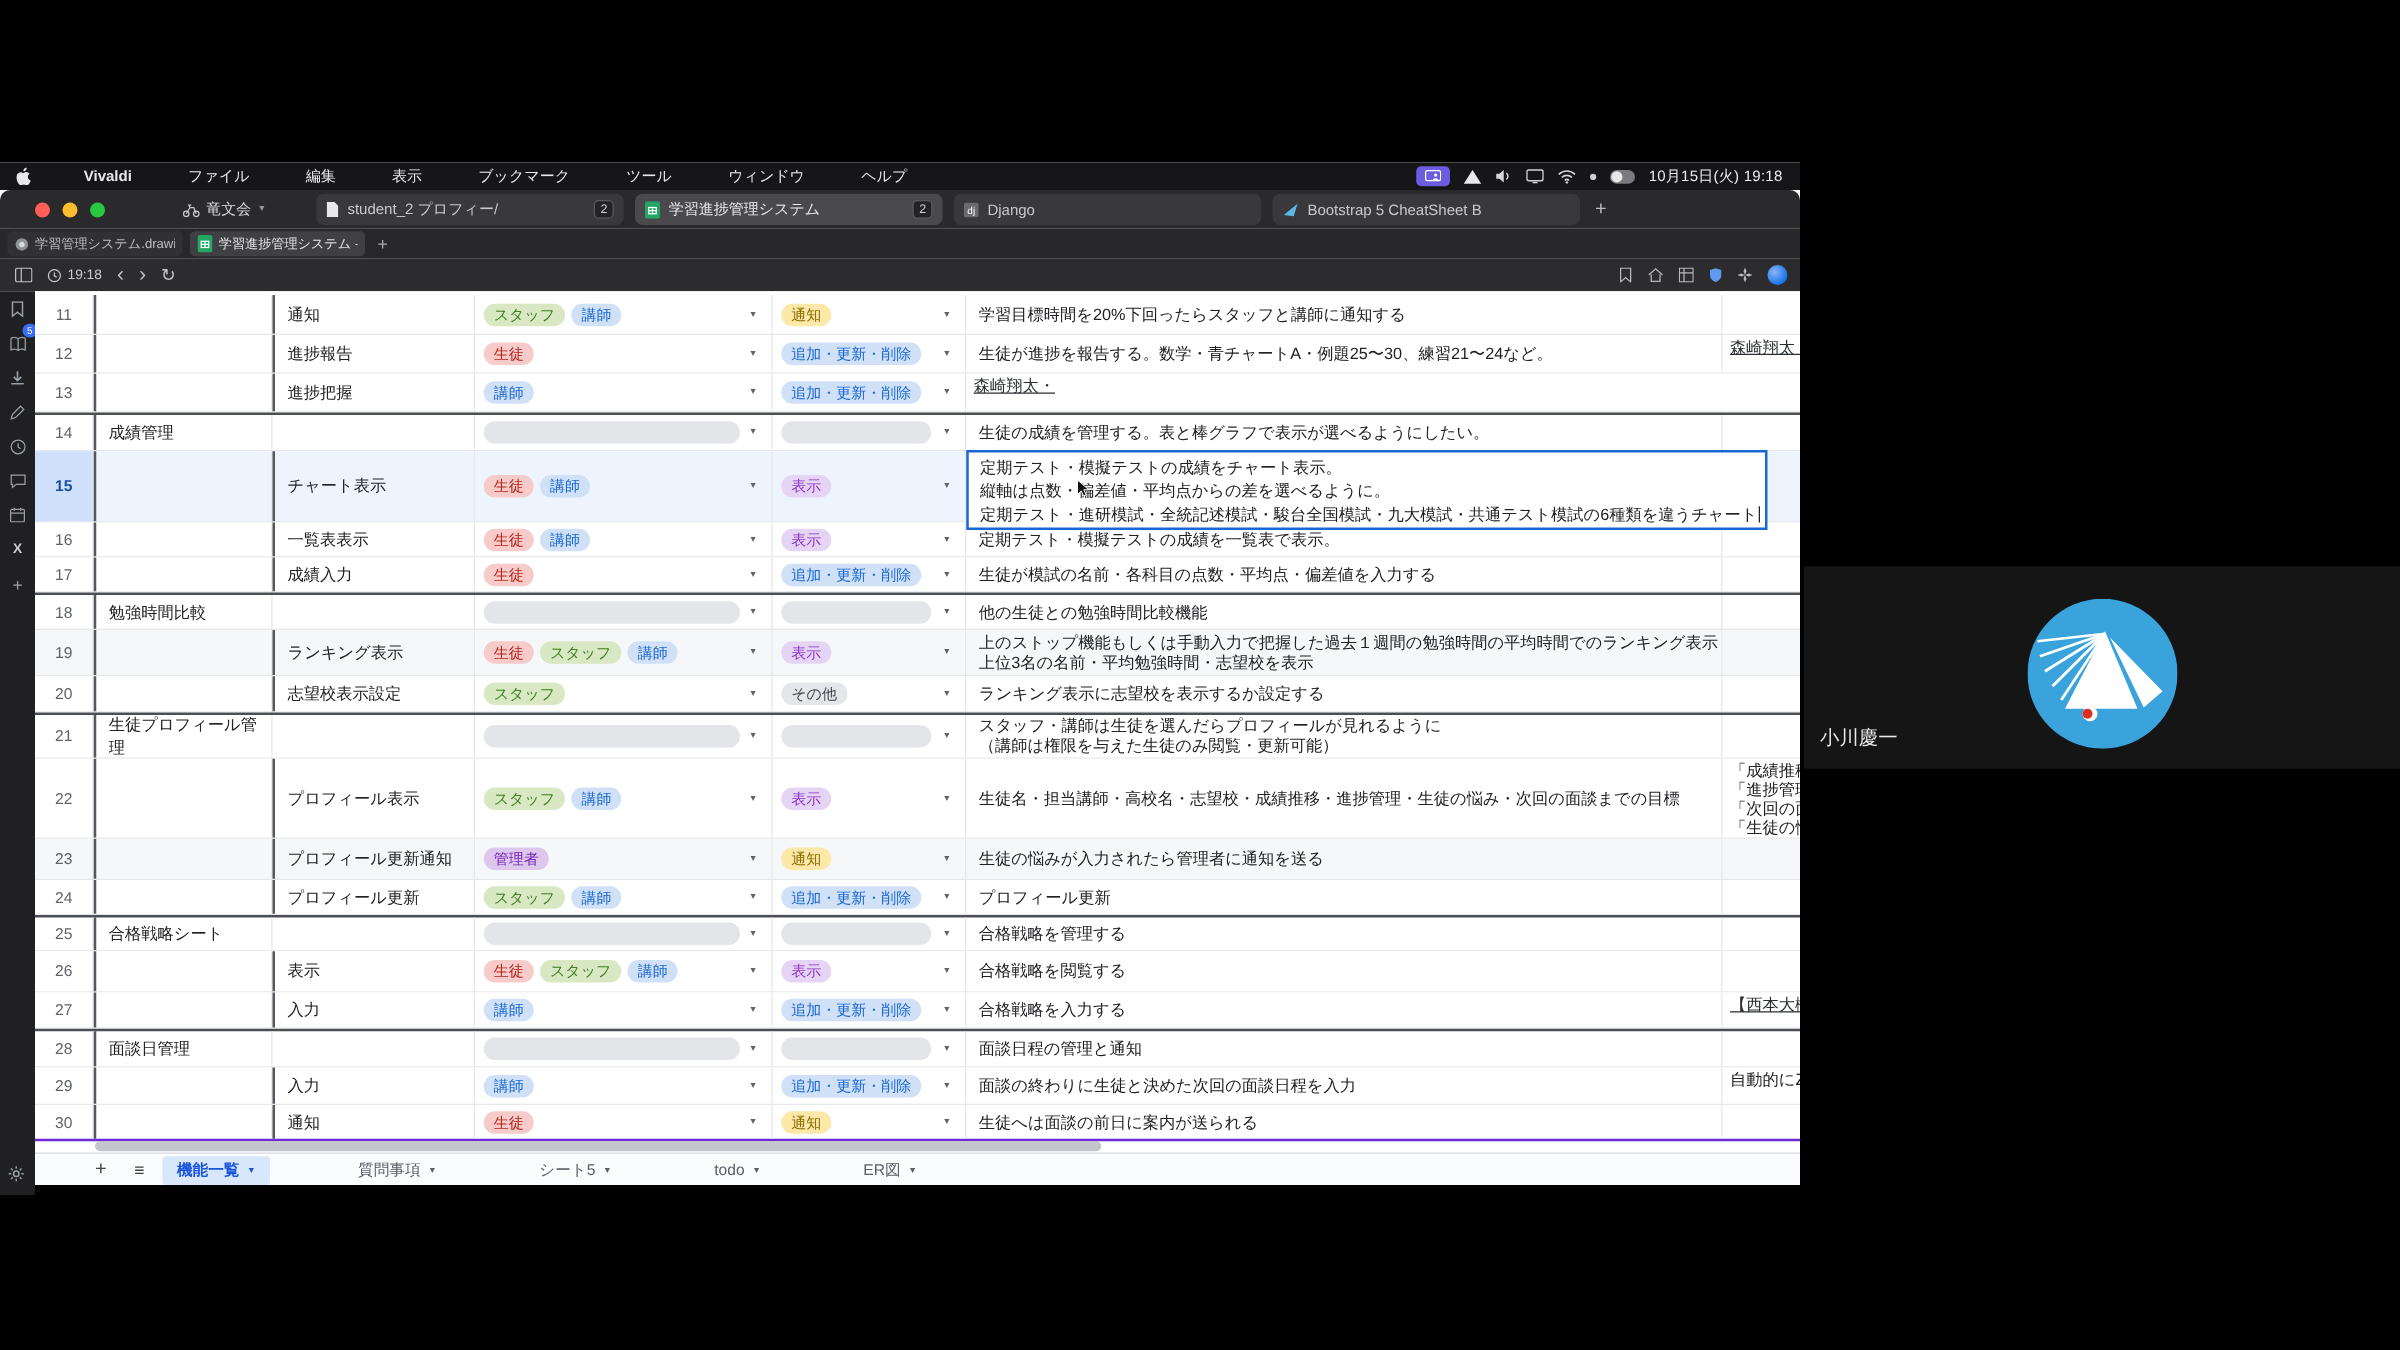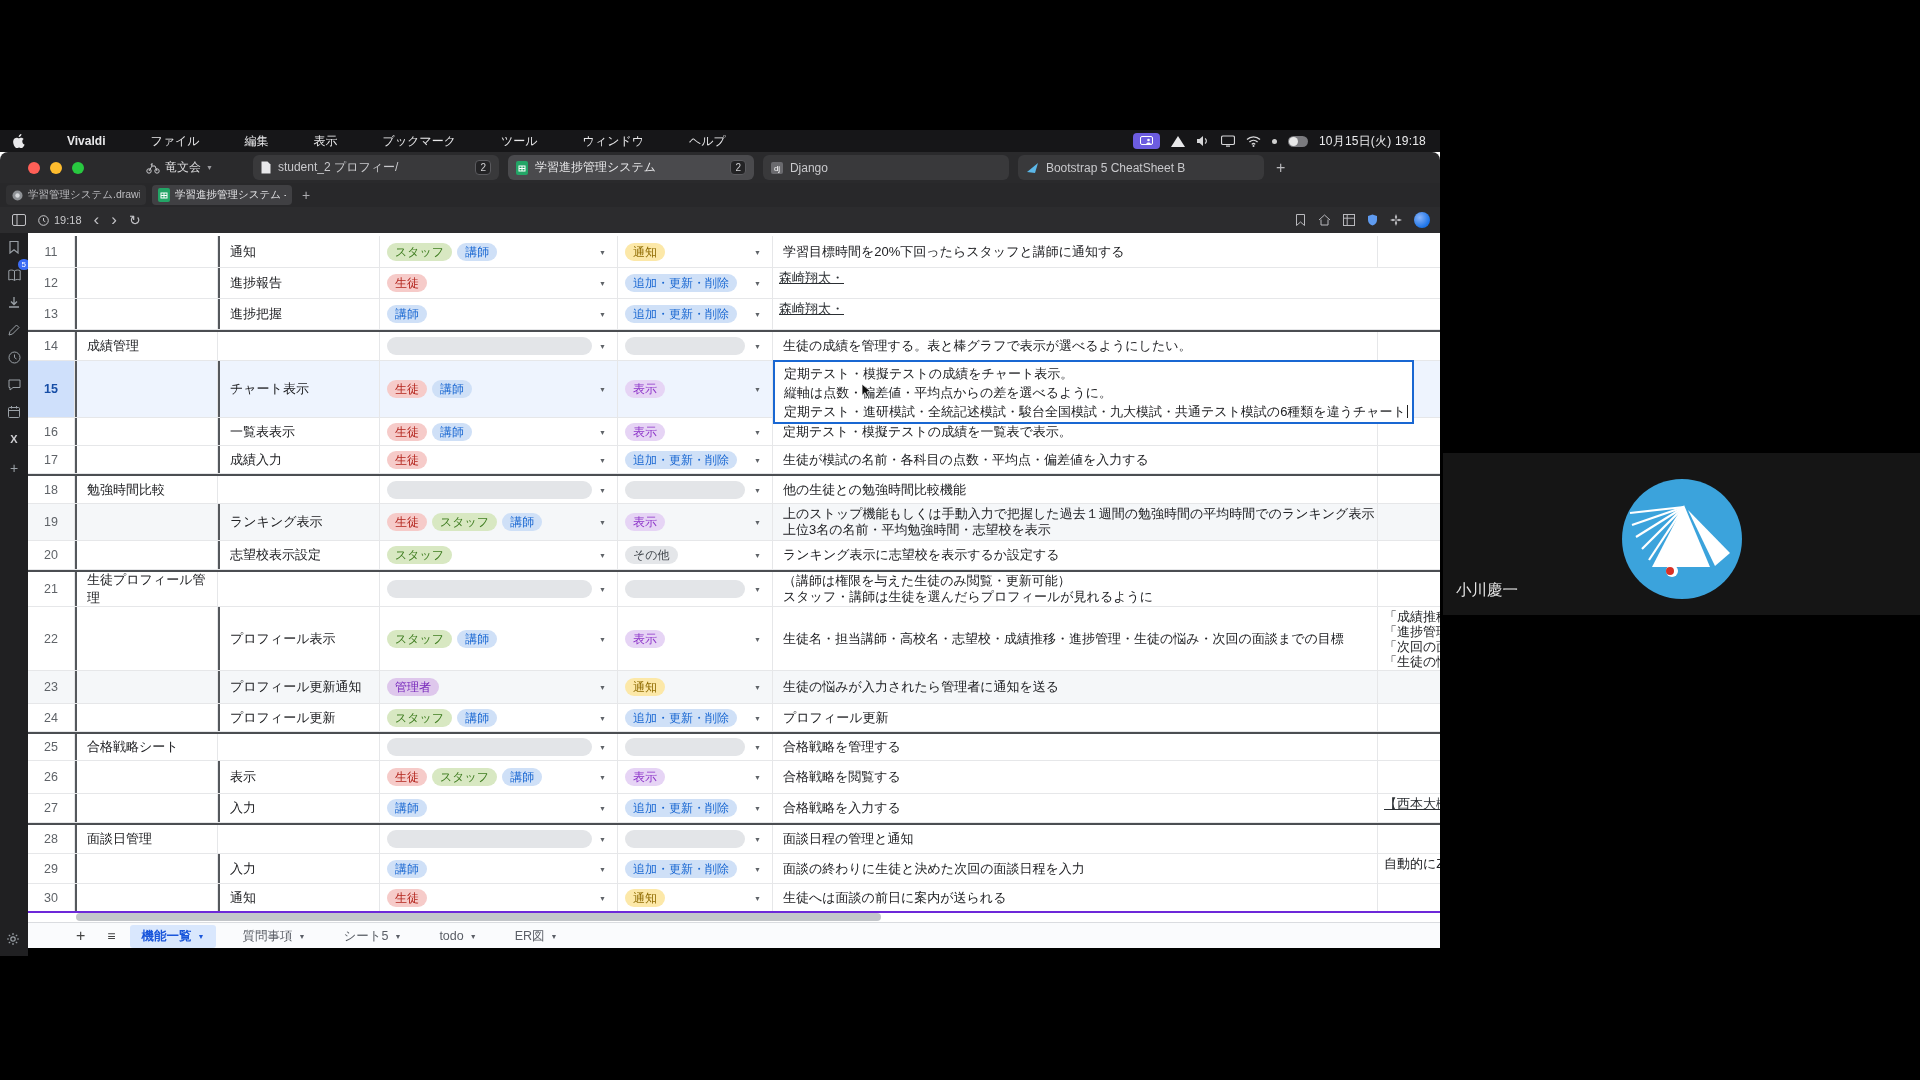--- a/index.html
+++ b/index.html
@@ -368,20 +368,23 @@
             <div class="cell grp"></div>
             <div class="cell feat">進捗報告</div>
             <div class="cell roles">
               <span class="pill pr">生徒</span>
               <span class="dd">▼</span>
             </div>
             <div class="cell typec">
               <span class="pill pb">追加・更新・削除</span>
               <span class="dd">▼</span>
             </div>
+            <div class="cell desc">
+              <div>生徒が進捗を報告する。数学・青チャートA・例題25〜30、練習21〜24など。</div>
+            </div>
             <div class="cell rcol">
               <div class="link">森崎翔太・</div>
             </div>
           </div>
           <div class="srow sub" style="height: 31px;">
             <div class="cell num">13</div>
             <div class="cell grp"></div>
             <div class="cell feat">進捗把握</div>
             <div class="cell roles">
               <span class="pill pb">講師</span>
@@ -523,22 +526,22 @@
             <div class="cell feat"></div>
             <div class="cell roles">
               <span class="pill-empty" style="width: 205px;"></span>
               <span class="dd">▼</span>
             </div>
             <div class="cell typec">
               <span class="pill-empty" style="width: 120px;"></span>
               <span class="dd">▼</span>
             </div>
             <div class="cell desc">
+              <div>スタッフ・講師は生徒を選んだらプロフィールが見れるように</div>
               <div>（講師は権限を与えた生徒のみ閲覧・更新可能）</div>
-              <div>スタッフ・講師は生徒を選んだらプロフィールが見れるように</div>
             </div>
             <div class="cell rcol"></div>
           </div>
           <div class="srow sub" style="height: 64px;">
             <div class="cell num">22</div>
             <div class="cell grp"></div>
             <div class="cell feat">プロフィール表示</div>
             <div class="cell roles">
               <span class="pill pg">スタッフ</span>
               <span class="pill pb">講師</span>
@@ -709,21 +712,21 @@
               <svg width="11" height="16" viewBox="0 0 11 16">
                 <path d="M1 1v11.5l3-2.8 1.8 4 2-.9-1.8-4H10z" fill="#111" stroke="#fff" stroke-width="0.8"></path>
               </svg>
             </span>
           </div>
         </div>
       <div class="hscroll"></div>
       <div class="sheettabs">
         <span class="st-plus">+</span>
         <span class="st-menu">≡</span>
-        <span id="stabs" style="display:flex;align-items:center;">
+        <span id="stabs" style="display:flex;align-items:center;gap:44px;">
             <div class="stab active">
               <span>機能一覧</span>
               <span class="sdd">▼</span>
             </div>
             <div class="stab">
               <span>質問事項</span>
               <span class="sdd">▼</span>
             </div>
             <div class="stab">
               <span>シート5</span>

